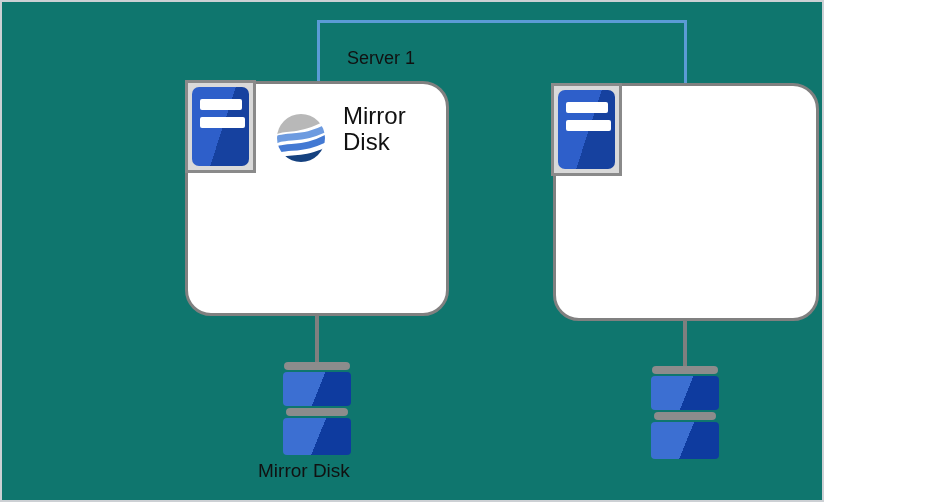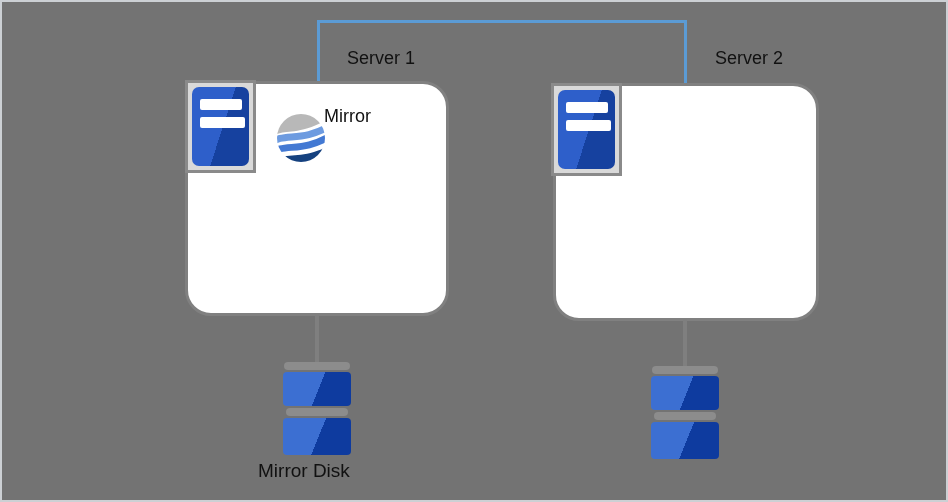--- a/index.html
+++ b/index.html
@@ -3,24 +3,24 @@
 <meta charset="utf-8">
 <style>
   html, body {
     margin: 0;
     padding: 0;
     background: #ffffff;
     font-family: "Liberation Sans", sans-serif;
   }
   .canvas {
     position: relative;
-    width: 948px;
+    width: 824px;
     height: 502px;
     box-sizing: border-box;
-    background: #737373;
+    background: #0f766e;
     border: 2px solid #ccd0d4;
     overflow: hidden;
   }
 
   
   .link-seg { position: absolute; background: #5b9bd5; }
   .link-v1 { left: 315px; top: 18px; width: 3px; height: 62px; }
   .link-h  { left: 315px; top: 18px; width: 370px; height: 3px; }
   .link-v2 { left: 682px; top: 18px; width: 3px; height: 64px; }
 
@@ -74,23 +74,23 @@
     border-radius: 2px;
     background: #ffffff;
   }
   .tower .bar1 { top: 12px; }
   .tower .bar2 { top: 30px; width: 45px; }
 
   
   .resource-icon { position: absolute; left: 274px; top: 111px; width: 50px; height: 50px; }
   .resource-label {
     position: absolute;
-    left: 322px;
+    left: 341px;
     top: 101px;
-    font-size: 18px;
+    font-size: 24px;
     line-height: 26px;
     color: #111111;
     white-space: nowrap;
   }
   .resource-label span { display: block; }
 
   
   .connector { position: absolute; width: 4px; background: #7f7f7f; }
   .connector.s1 { left: 313px; top: 314px; height: 48px; }
   .connector.s2 { left: 681px; top: 317px; height: 49px; }
@@ -131,21 +131,20 @@
 </head>
 <body>
 
 <div class="canvas">
 
   <div class="link-seg link-v1"></div>
   <div class="link-seg link-h"></div>
   <div class="link-seg link-v2"></div>
 
   <div class="server-label s1">Server 1</div>
-  <div class="server-label s2">Server 2</div>
 
   <div class="server-box s1"></div>
   <div class="server-box s2"></div>
 
   <div class="server-icon-frame s1">
     <div class="tower">
       <div class="bar bar1"></div>
       <div class="bar bar2"></div>
     </div>
   </div>
@@ -166,20 +165,21 @@
       <rect width="50" height="50" fill="#ffffff"></rect>
       <path d="M -6 27 C 6 12 17 27 56 4 L 56 -8 L -6 -8 Z" fill="#b8b8b8"></path>
       <path d="M -6 31 C 8 18 23 31 56 12" fill="none" stroke-width="7" stroke="#6d9be0"></path>
       <path d="M -6 41 C 8 29 25 41 56 22" fill="none" stroke-width="7" stroke="#4379d3"></path>
       <path d="M -6 48 C 10 38 27 48 56 31 L 56 58 L -6 58 Z" fill="#15417f"></path>
     </g>
   </svg>
 
   <div class="resource-label">
     <span>Mirror</span>
+    <span>Disk</span>
   </div>
 
   <div class="connector s1"></div>
   <div class="connector s2"></div>
 
   <div class="disk s1">
     <div class="platter-bar pb1"></div>
     <div class="body body1"></div>
     <div class="platter-bar pb2"></div>
     <div class="body body2"></div>

